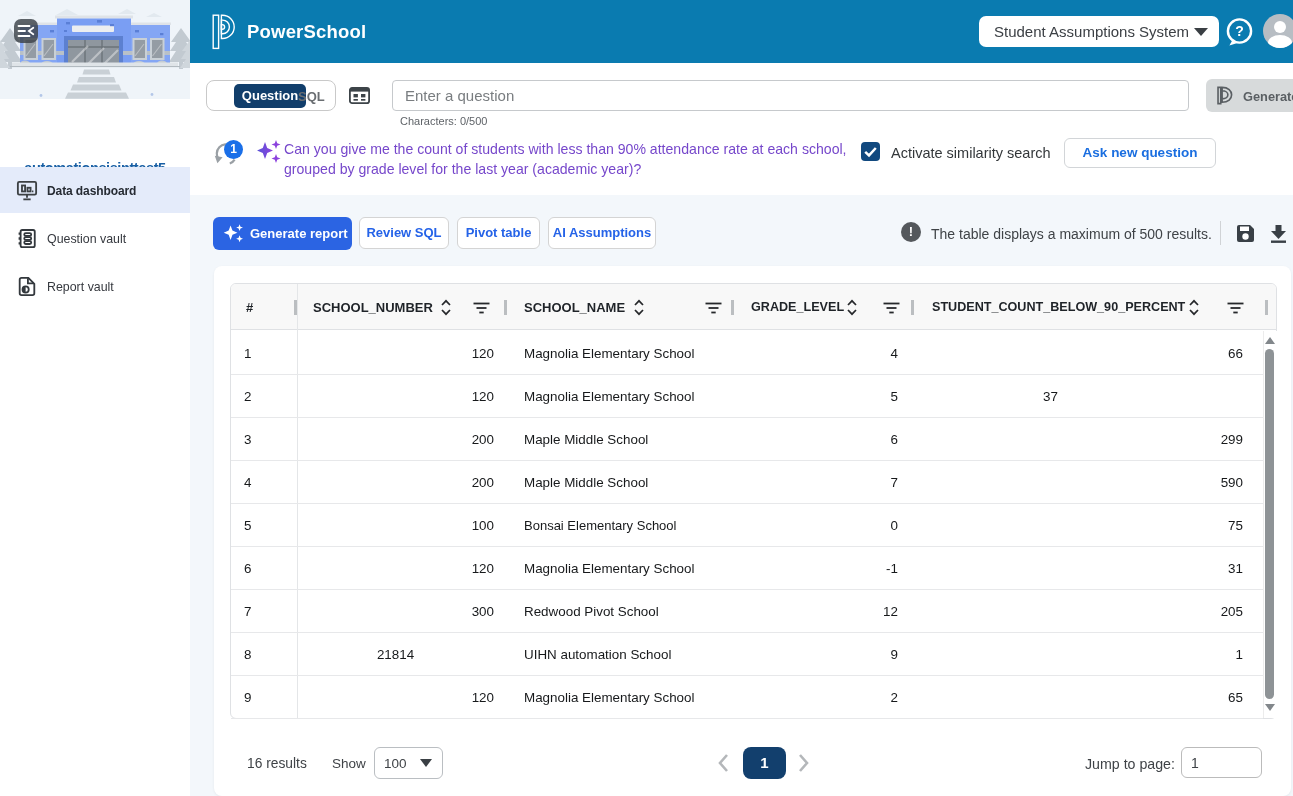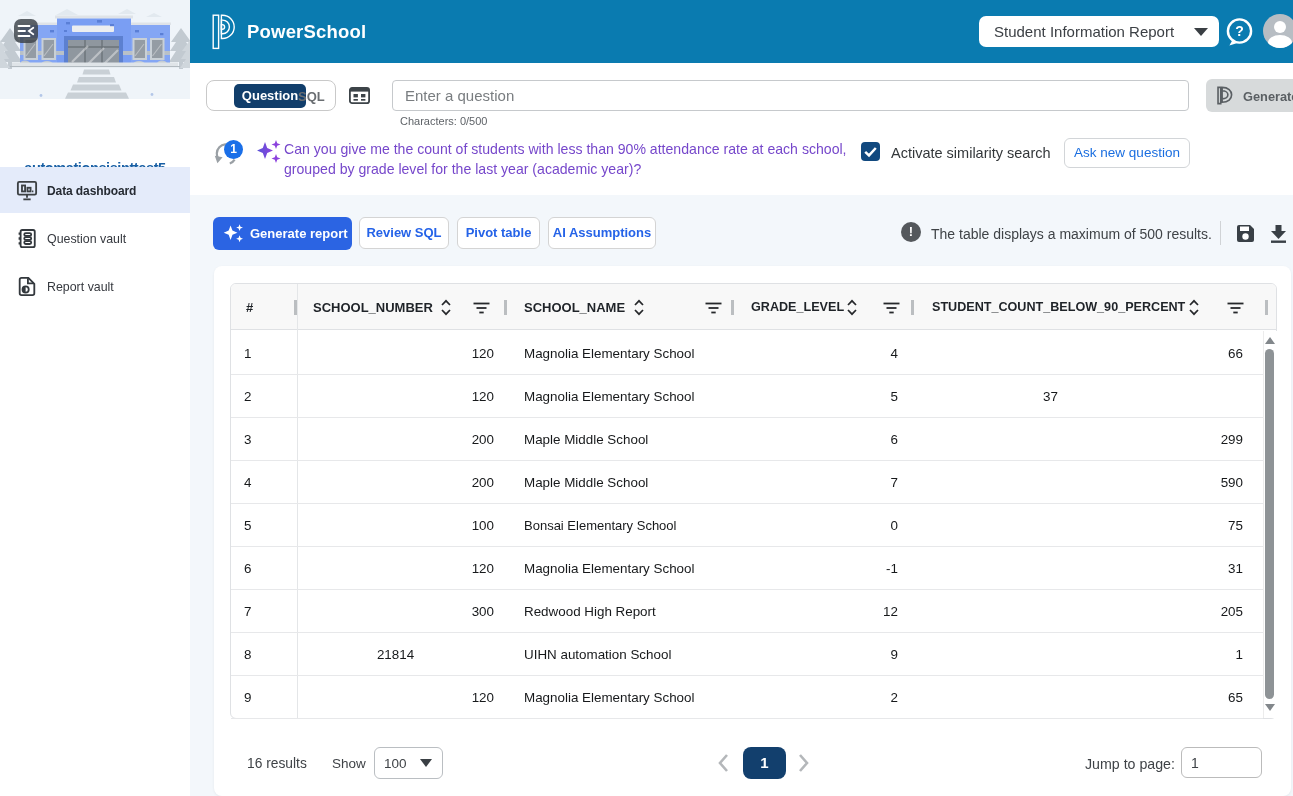--- a/index.html
+++ b/index.html
@@ -14,21 +14,21 @@
 
 <svg class="abs" style="left:212px;top:14px;" width="28" height="36" viewBox="0 0 28 36">
   <rect x="1.2" y="1.2" width="5.4" height="33.2" fill="none" stroke="#fff" stroke-width="1.4"></rect>
   <path d="M9.4 1.3 h1.2 a11.6 11.6 0 0 1 0 23.2 h-1.2 z" fill="none" stroke="#fff" stroke-width="1.4"></path>
   <path d="M9.4 6.1 h1.2 a6.8 6.8 0 0 1 0 13.6 h-1.2 z" fill="none" stroke="#fff" stroke-width="1.4"></path>
   <path d="M9.4 10.6 h0.9 a2.3 2.3 0 0 1 0 4.6 h-0.9 z" fill="none" stroke="#fff" stroke-width="1.4"></path>
 </svg>
 <div class="abs" style="left:247px;top:21px;color:#fff;font-size:18.5px;font-weight:bold;letter-spacing:.2px;">PowerSchool</div>
 
 <div class="abs" style="left:979px;top:16px;width:240px;height:31px;background:#fff;border-radius:7px;"></div>
-<div class="abs" style="left:994px;top:23px;font-size:15px;color:#3c4045;">Student Information Report</div>
+<div class="abs" style="left:994px;top:23px;font-size:15px;color:#3c4045;">Student Assumptions System</div>
 <div class="abs" style="left:1194px;top:28px;width:0;height:0;border-left:7px solid transparent;border-right:7px solid transparent;border-top:8px solid #3a3f44;"></div>
 
 <svg class="abs" style="left:1226px;top:18px;" width="27" height="28" viewBox="0 0 27 28">
   <circle cx="13.5" cy="13" r="11.6" fill="none" stroke="#fff" stroke-width="2.4"></circle>
   <path d="M6.2 22.5 L3.4 27.6 L10.6 25.2 Z" fill="#fff"></path>
   <text x="13.5" y="18" font-size="14" font-weight="bold" fill="#fff" text-anchor="middle">?</text>
 </svg>
 
 <div class="abs" style="left:1263px;top:14px;width:34px;height:34px;border-radius:50%;background:#b7bdc3;overflow:hidden;">
   <div class="abs" style="left:11px;top:7px;width:12px;height:12px;border-radius:50%;background:#fff;"></div>
@@ -217,21 +217,21 @@
   <path d="M21 2 L22.2 5.3 L25.5 6.5 L22.2 7.7 L21 11 L19.8 7.7 L16.5 6.5 L19.8 5.3 Z" fill="#8b41dd"></path>
   <path d="M21 16 L22.2 19.3 L25.5 20.5 L22.2 21.7 L21 25 L19.8 21.7 L16.5 20.5 L19.8 19.3 Z" fill="#8b41dd"></path>
 </svg>
 <div class="abs" style="left:284px;top:139px;width:575px;font-size:14.1px;line-height:20.2px;color:#7647cb;">Can you give me the count of students with less than 90% attendance rate at each school, grouped by grade level for the last year (academic year)?</div>
 
 <div class="abs" style="left:861px;top:142px;width:19px;height:19px;background:#11497f;border-radius:4px;"></div>
 <svg class="abs" style="left:861px;top:142px;" width="19" height="19" viewBox="0 0 19 19">
   <path d="M4.2 9.8 L8 13.4 L14.8 6" fill="none" stroke="#fff" stroke-width="2.5"></path>
 </svg>
 <div class="abs" style="left:891px;top:145px;font-size:14.5px;color:#33373a;">Activate similarity search</div>
-<div class="abs" style="left:1064px;top:138px;width:126px;height:30px;background:#fff;border:1px solid #d2d5d8;border-radius:6px;color:#1a6ee0;font-size:13.5px;font-weight:normal;text-align:center;line-height:28px;">Ask new question</div>
+<div class="abs" style="left:1064px;top:138px;width:152px;height:30px;background:#fff;border:1px solid #d2d5d8;border-radius:6px;color:#1a6ee0;font-size:13.5px;font-weight:bold;text-align:center;line-height:28px;">Ask new question</div>
 
 <div class="abs" id="bluesec" style="left:190px;top:195px;width:1103px;height:601px;background:#f3f7fb;"></div>
 
 <div class="abs" style="left:213px;top:217px;width:139px;height:33px;background:#2b64e3;border-radius:6px;"></div>
 <svg class="abs" style="left:222px;top:222px;" width="24" height="24" viewBox="0 0 28 28">
   <path d="M10 4 L12.2 10 L18 12.5 L12.2 15 L10 21 L7.8 15 L2 12.5 L7.8 10 Z" fill="#fff"></path>
   <path d="M20.5 2.5 L21.6 5.4 L24.5 6.5 L21.6 7.6 L20.5 10.5 L19.4 7.6 L16.5 6.5 L19.4 5.4 Z" fill="#fff"></path>
   <path d="M20.5 15.5 L21.6 18.4 L24.5 19.5 L21.6 20.6 L20.5 23.5 L19.4 20.6 L16.5 19.5 L19.4 18.4 Z" fill="#fff"></path>
 </svg>
 <div class="abs" style="left:250px;top:226px;font-size:13px;font-weight:bold;color:#fff;">Generate report</div>
@@ -298,21 +298,21 @@
     <div class="abs" style="left:1043px;top:518px;width:200px;text-align:right;font-size:13.4px;color:#17191b;">75</div>
     <div class="abs" style="left:231px;top:589px;width:1032px;height:1px;background:#e7e8ea;"></div>
     <div class="abs" style="left:244px;top:561px;font-size:13.4px;color:#17191b;">6</div>
     <div class="abs" style="left:297px;top:561px;width:197px;text-align:right;font-size:13.4px;color:#17191b;">120</div>
     <div class="abs" style="left:524px;top:561px;font-size:13.4px;color:#17191b;">Magnolia Elementary School</div>
     <div class="abs" style="left:700px;top:561px;width:198px;text-align:right;font-size:13.4px;color:#17191b;">-1</div>
     <div class="abs" style="left:1043px;top:561px;width:200px;text-align:right;font-size:13.4px;color:#17191b;">31</div>
     <div class="abs" style="left:231px;top:632px;width:1032px;height:1px;background:#e7e8ea;"></div>
     <div class="abs" style="left:244px;top:604px;font-size:13.4px;color:#17191b;">7</div>
     <div class="abs" style="left:297px;top:604px;width:197px;text-align:right;font-size:13.4px;color:#17191b;">300</div>
-    <div class="abs" style="left:524px;top:604px;font-size:13.4px;color:#17191b;">Redwood High Report</div>
+    <div class="abs" style="left:524px;top:604px;font-size:13.4px;color:#17191b;">Redwood Pivot School</div>
     <div class="abs" style="left:700px;top:604px;width:198px;text-align:right;font-size:13.4px;color:#17191b;">12</div>
     <div class="abs" style="left:1043px;top:604px;width:200px;text-align:right;font-size:13.4px;color:#17191b;">205</div>
     <div class="abs" style="left:231px;top:675px;width:1032px;height:1px;background:#e7e8ea;"></div>
     <div class="abs" style="left:244px;top:647px;font-size:13.4px;color:#17191b;">8</div>
     <div class="abs" style="left:297px;top:647px;width:197px;text-align:center;font-size:13.4px;color:#17191b;">21814</div>
     <div class="abs" style="left:524px;top:647px;font-size:13.4px;color:#17191b;">UIHN automation School</div>
     <div class="abs" style="left:700px;top:647px;width:198px;text-align:right;font-size:13.4px;color:#17191b;">9</div>
     <div class="abs" style="left:1043px;top:647px;width:200px;text-align:right;font-size:13.4px;color:#17191b;">1</div>
     <div class="abs" style="left:231px;top:718px;width:1032px;height:1px;background:#e7e8ea;"></div>
     <div class="abs" style="left:244px;top:690px;font-size:13.4px;color:#17191b;">9</div>

